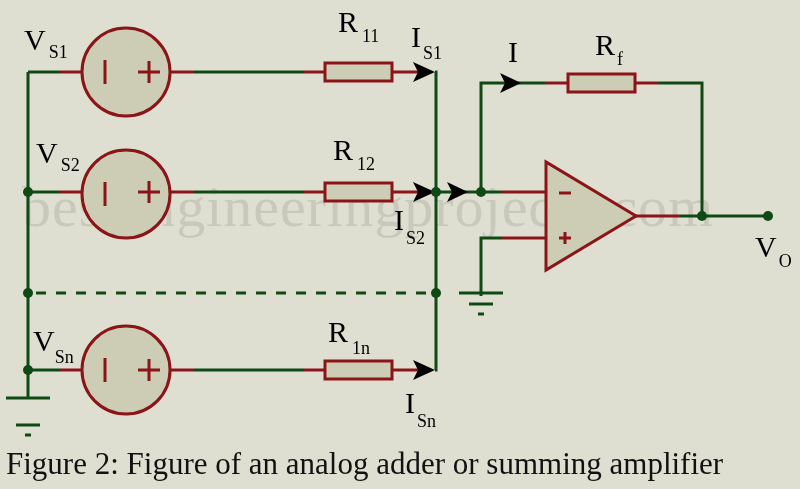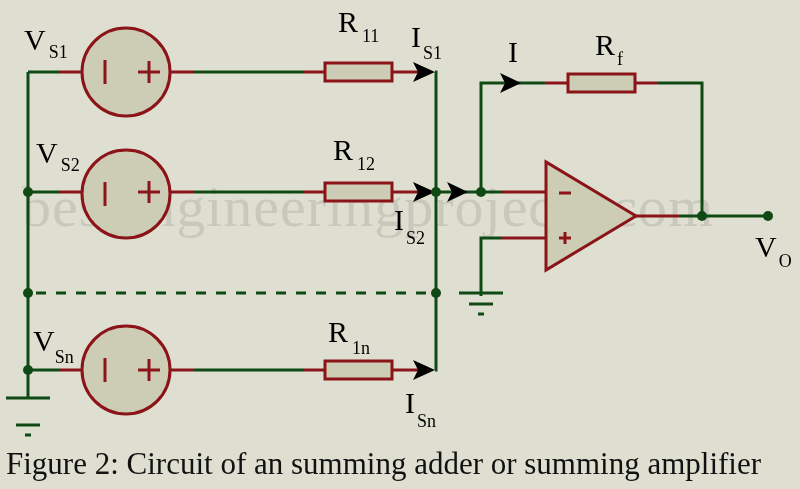--- a/index.html
+++ b/index.html
@@ -137,13 +137,13 @@
 
   <text class="lbl" x="411" y="47"><tspan class="main">I</tspan><tspan class="sub" dx="2" dy="12">S1</tspan></text>
   <text class="lbl" x="394" y="230"><tspan class="main">I</tspan><tspan class="sub" dx="2" dy="14">S2</tspan></text>
   <text class="lbl" x="405" y="413"><tspan class="main">I</tspan><tspan class="sub" dx="2" dy="14">Sn</tspan></text>
 
   <text class="lbl" x="508" y="62"><tspan class="main">I</tspan></text>
   <text class="lbl" x="595" y="55"><tspan class="main">R</tspan><tspan class="sub" dx="2" dy="10">f</tspan></text>
   <text class="lbl" x="755" y="257"><tspan class="main">V</tspan><tspan class="sub" dx="2" dy="10">O</tspan></text>
 </svg>
 
-<div class="caption">Figure 2: Circuit of an summing adder or summing amplifier</div>
+<div class="caption">Figure 2: Figure of an analog adder or summing amplifier</div>
 
 </body></html>

